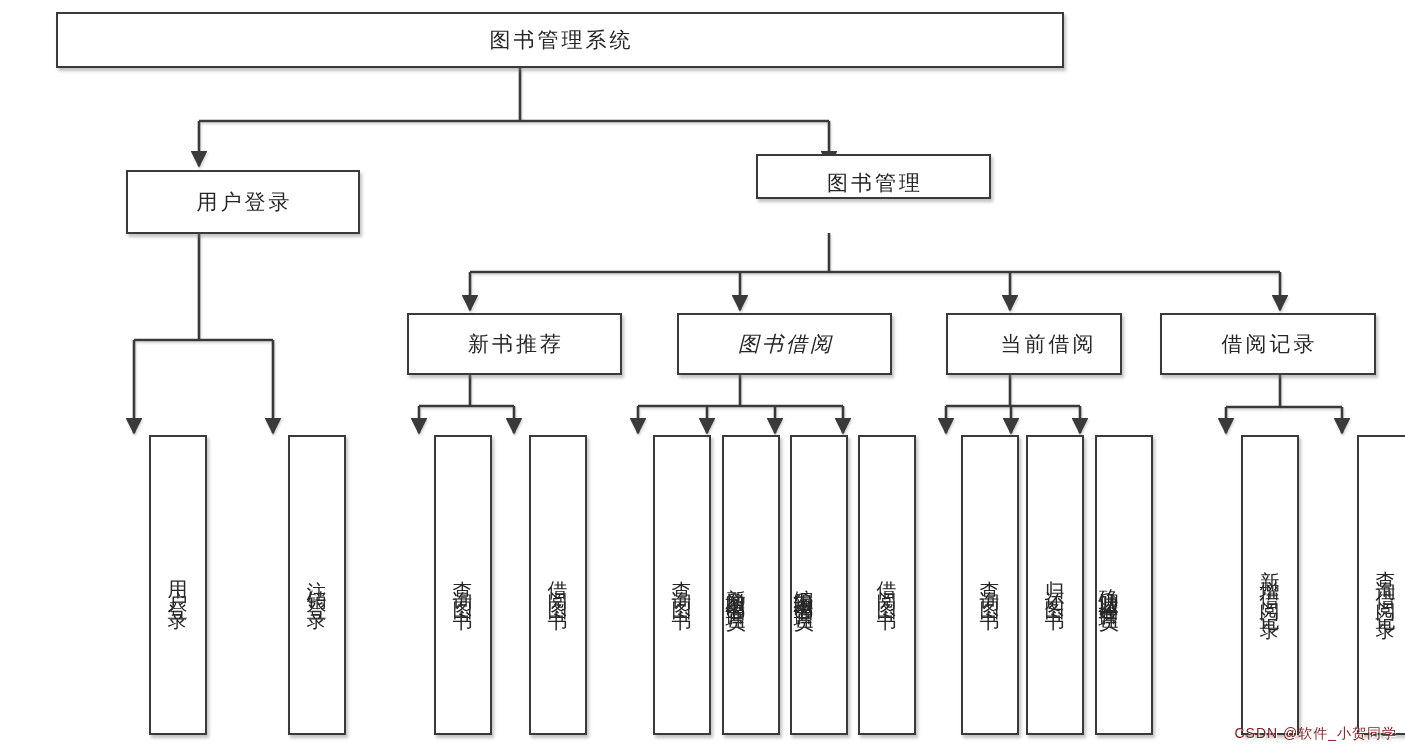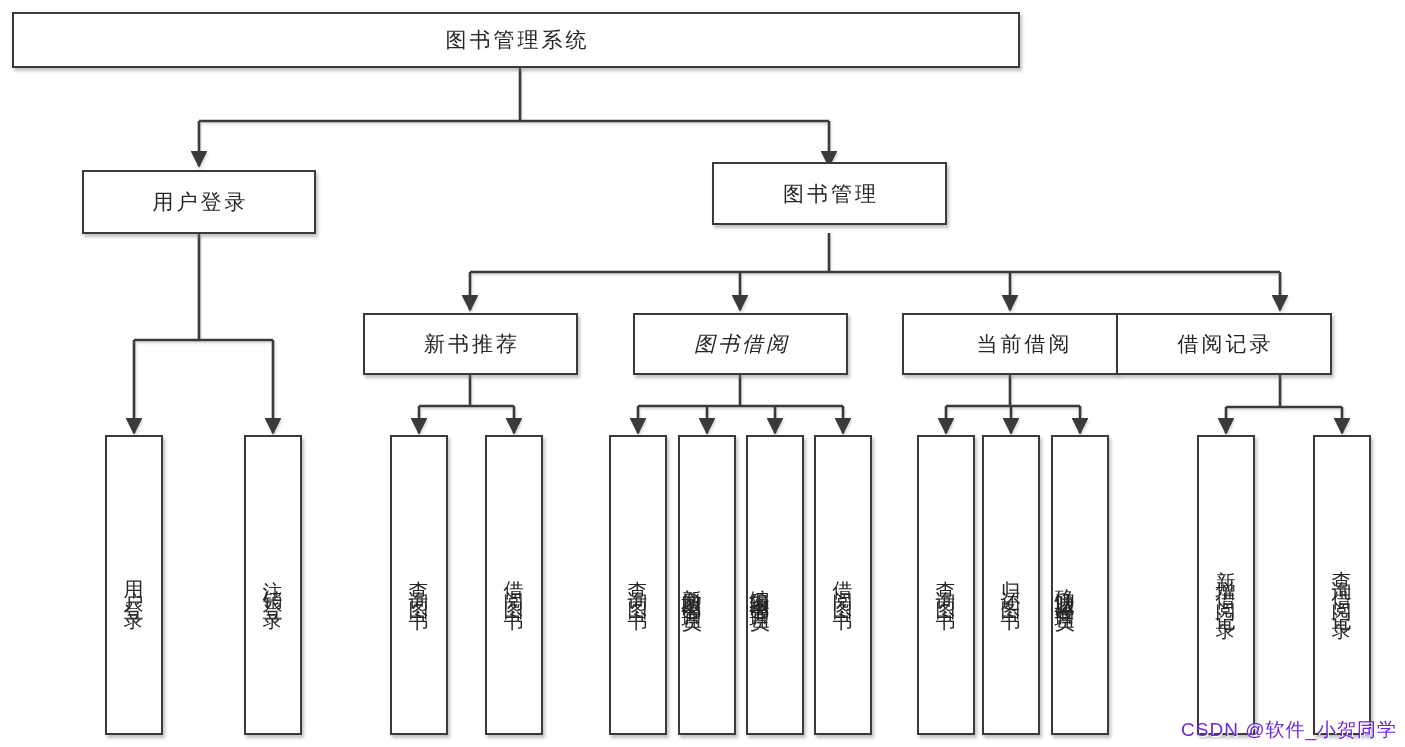--- a/index.html
+++ b/index.html
@@ -29,20 +29,21 @@
   }
   .node {
     position: absolute;
     box-sizing: border-box;
     background: #ffffff;
     border: 2.6px solid #3a3a3a;
     box-shadow: 2px 3px 3px rgba(120,120,120,0.45);
     display: flex;
     align-items: center;
     justify-content: center;
+    margin-left: 44px;
   }
   .hlabel {
     font-size: 21px;
     color: #262626;
     letter-spacing: 3px;
     padding-left: 3px; 
     white-space: nowrap;
   }
   .vbox .vlabel {
     writing-mode: vertical-lr;
@@ -57,23 +58,23 @@
     justify-content: flex-start;
     padding-top: 7px;
   }
   .vbox.long .vlabel {
     letter-spacing: 3.5px;
   }
   .watermark {
     position: absolute;
     right: 8px;
     bottom: 4px;
-    font-size: 19px;
+    font-size: 14px;
     letter-spacing: 1px;
-    color: #6d28d9;
+    color: #7f1d1d;
     text-shadow: 1px 1px 0 #ffffff;
     pointer-events: none;
   }
 </style>
 </head>
 <body>
 
 <div class="canvas">
 
   <svg class="connectors" viewBox="0 0 1405 747" xmlns="http://www.w3.org/2000/svg">
@@ -124,31 +125,31 @@
     <path class="carrow" d="M1342 407 V433" marker-end="url(#arrow)"></path>
   </svg>
 
   <div class="node" style="left:12px; top:12px; width:1008px; height:56px;">
     <span class="hlabel">图书管理系统</span>
   </div>
 
   <div class="node" style="left:82px; top:170px; width:234px; height:64px;">
     <span class="hlabel">用户登录</span>
   </div>
-  <div class="node" style="left:712px; top:162px; width:235px; height:63px;">
+  <div class="node" style="left:712px; top:154px; width:235px; height:45px;align-items:flex-end;">
     <span class="hlabel">图书管理</span>
   </div>
 
   <div class="node" style="left:363px; top:313px; width:215px; height:62px;justify-content:center;">
     <span class="hlabel">新书推荐</span>
   </div>
   <div class="node" style="left:633px; top:313px; width:215px; height:62px;font-style:italic;">
     <span class="hlabel">图书借阅</span>
   </div>
-  <div class="node" style="left:902px; top:313px; width:216px; height:62px;padding-left:26px;">
+  <div class="node" style="left:902px; top:313px; width:176px; height:62px;padding-left:26px;">
     <span class="hlabel">当前借阅</span>
   </div>
   <div class="node" style="left:1116px; top:313px; width:216px; height:62px;">
     <span class="hlabel">借阅记录</span>
   </div>
 
   <div class="node vbox" style="left:105px; top:435px; width:58px; height:300px;">
     <span class="vlabel">用户登录</span>
   </div>
   <div class="node vbox" style="left:244px; top:435px; width:58px; height:300px;">

